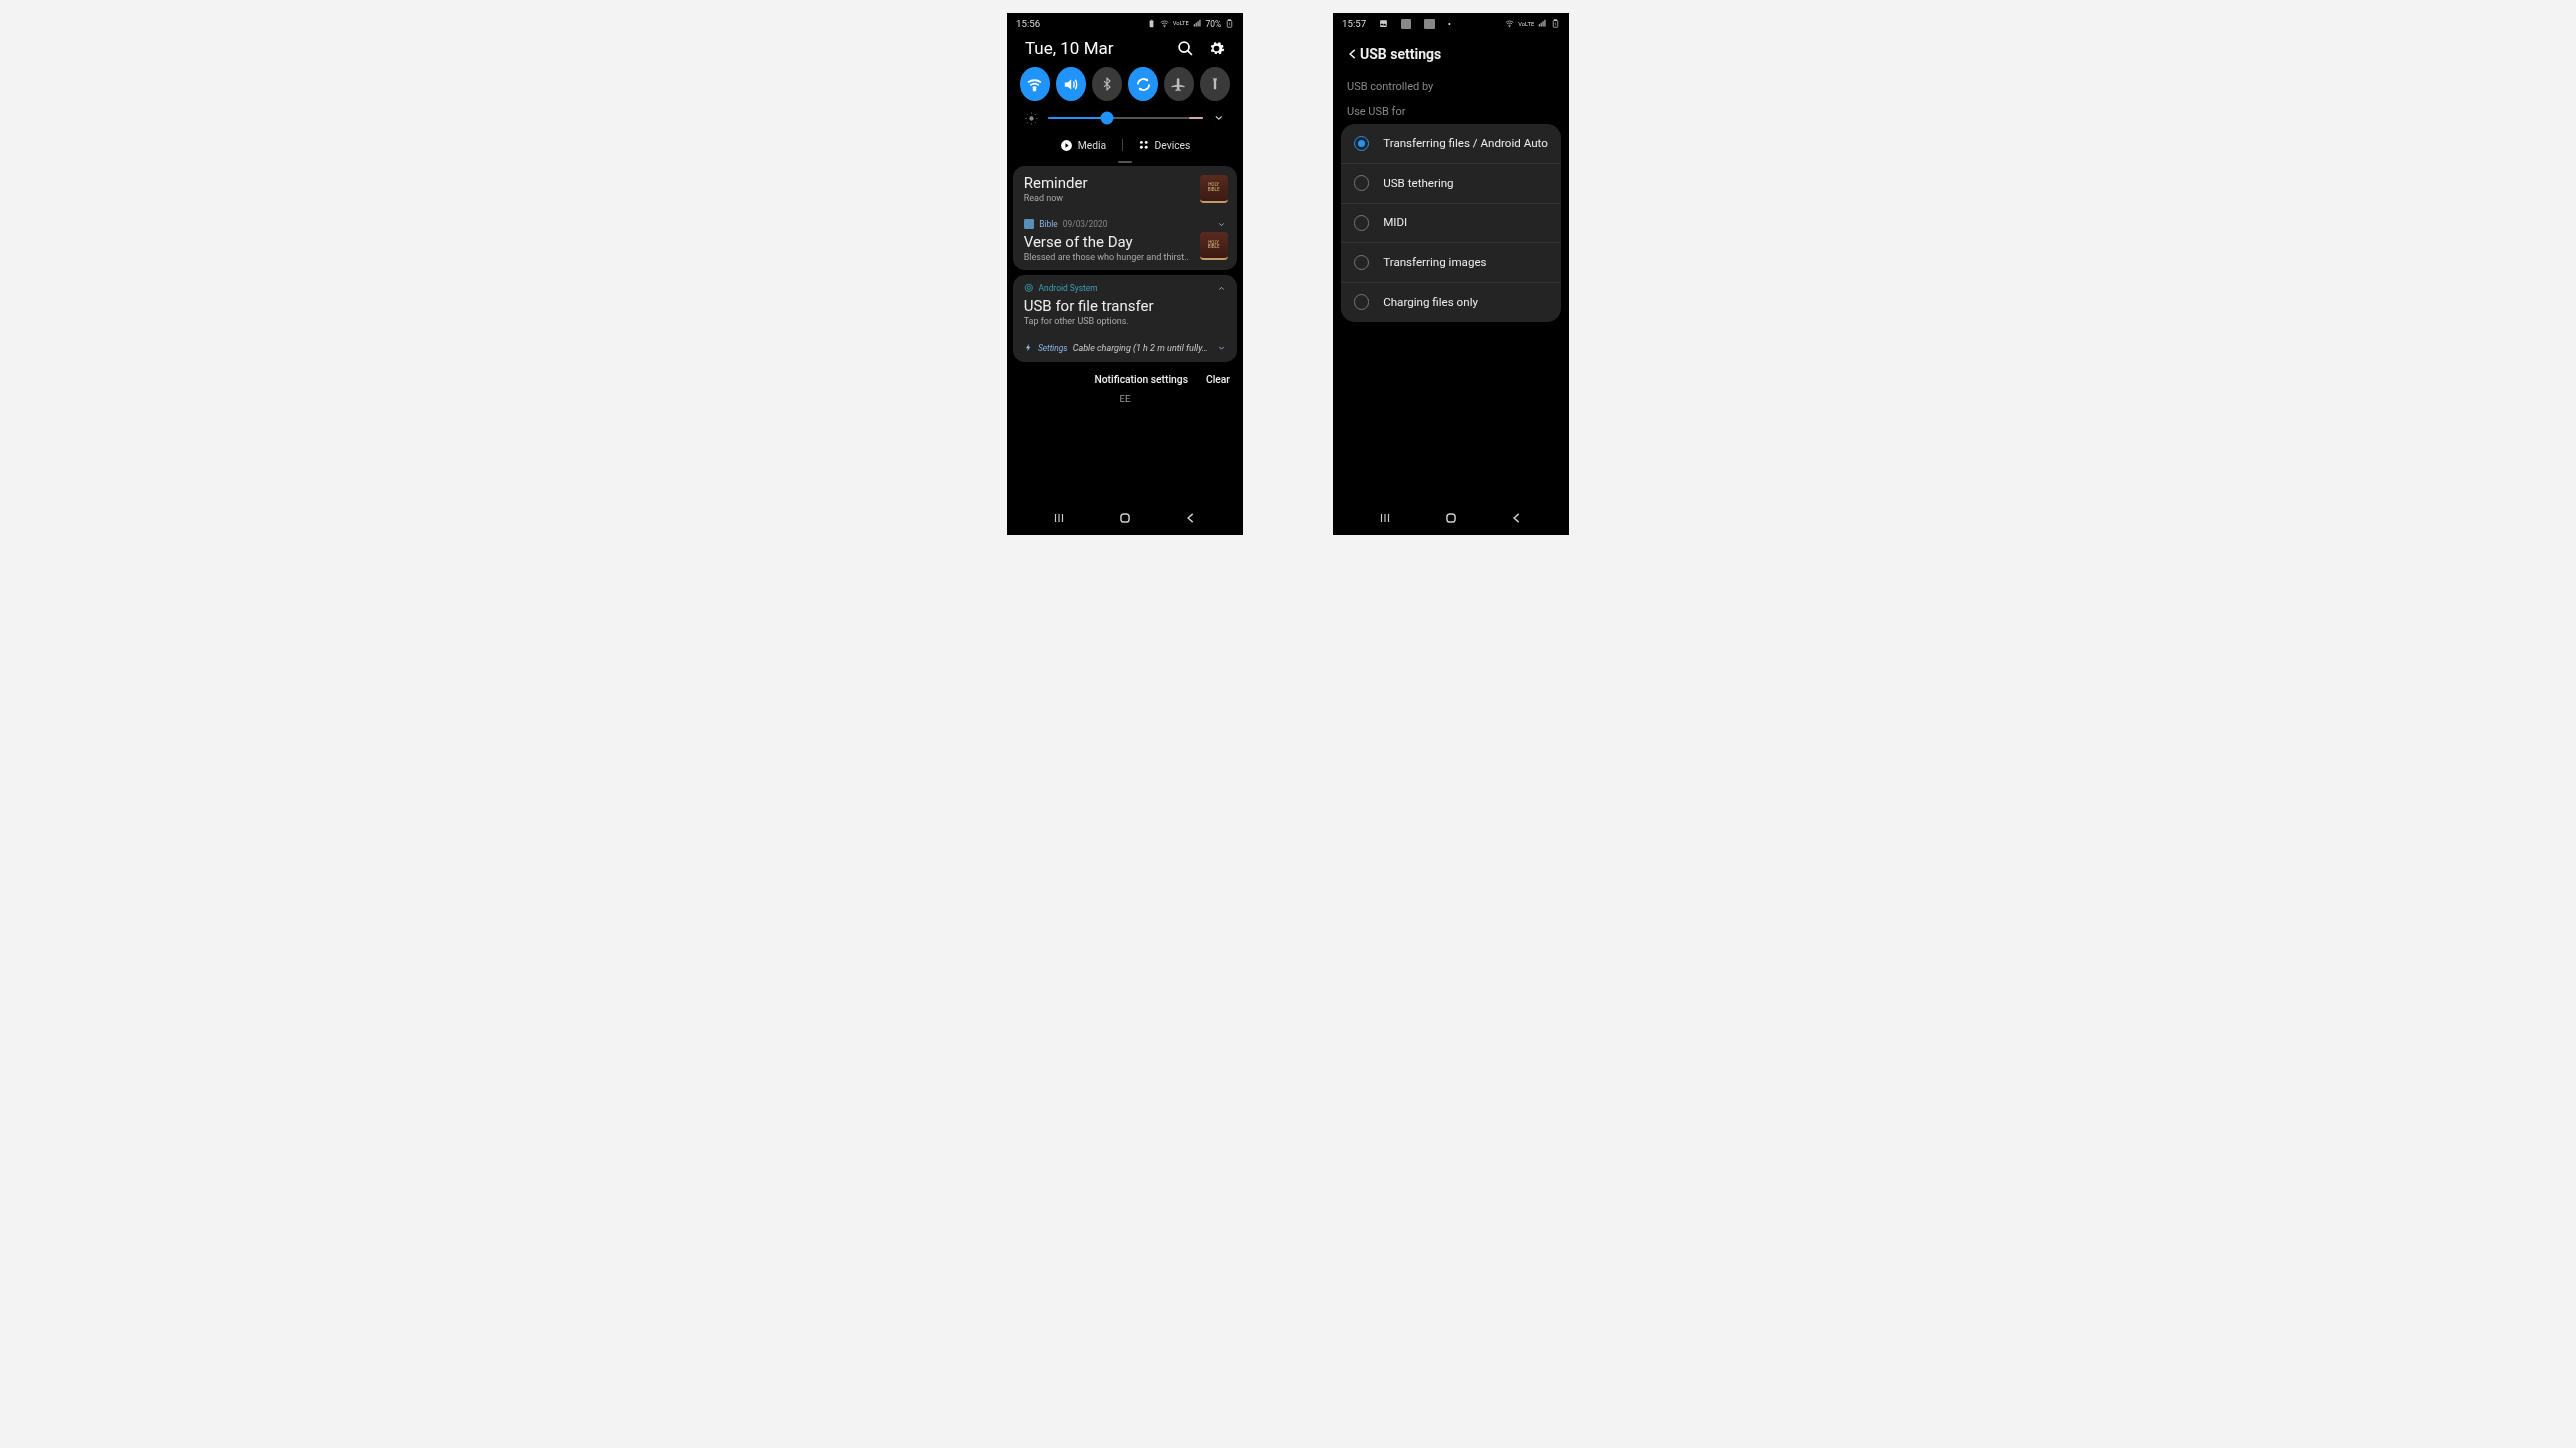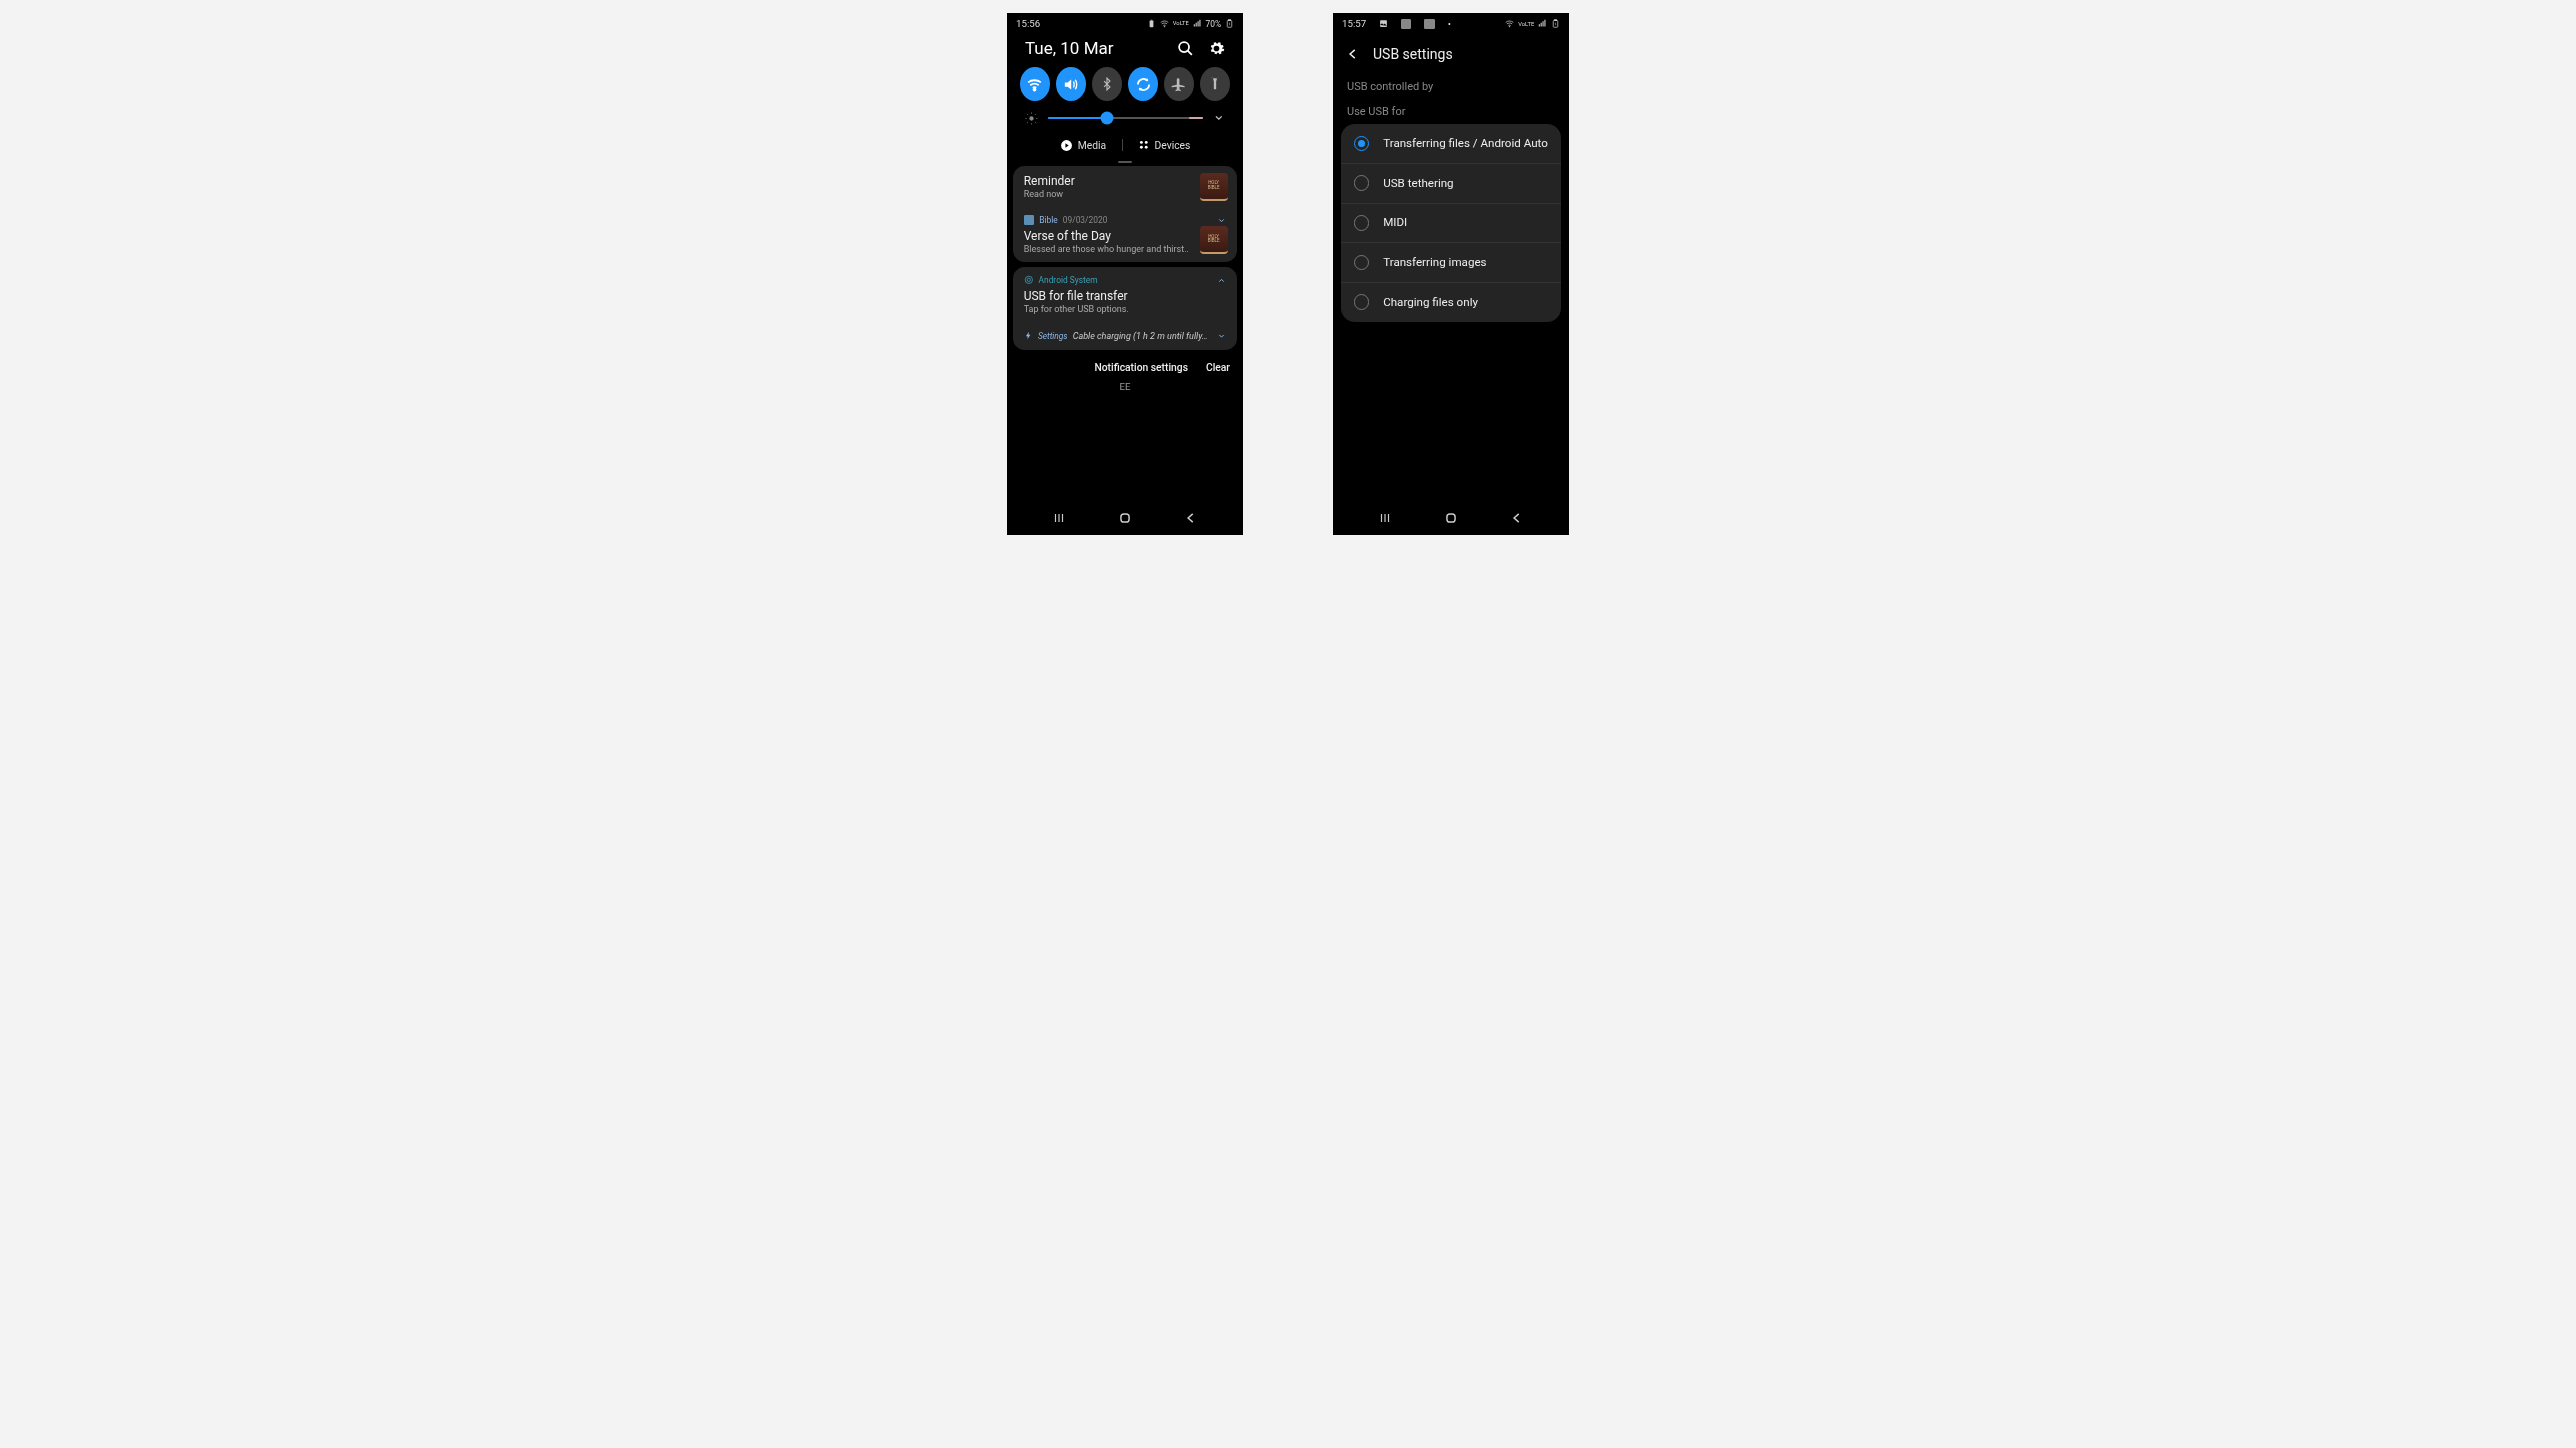--- a/index.html
+++ b/index.html
@@ -78,43 +78,44 @@
   margin: 0 6.4px 2.6px 6.4px;
   background: #242424;
   border-radius: 11.6px;
   padding: 7.7px 10.3px;
   position: relative;
 }
 .notif.flat-top { border-top-left-radius:0; border-top-right-radius:0; margin-top:0; }
 .notif.flat-bottom { border-bottom-left-radius:0; border-bottom-right-radius:0; margin-bottom:0; }
 .notif-app { display:flex; align-items:center; gap:5.2px; font-size:8.4px; color:#8db7e6; margin-bottom:3.9px; }
 .notif-app.teal { color:#39a0b8; }
-.notif-title { font-size:12px; color:#eee; margin-bottom:1.3px; }
+.notif-title { font-size:15px; color:#eee; margin-bottom:1.3px; }
 .notif-body { font-size:9px; color:#aaa; }
 .notif-thumb {
   position:absolute; right:9px; top:50%; transform:translateY(-50%);
   width:28px; height:28px;
   background: linear-gradient(#5a2a20,#3a1a12);
   border-radius:3.9px; border-bottom:2.6px solid #c49a6a;
   display:flex; flex-direction:column; align-items:center; justify-content:center;
   font-size:4.5px; color:#d4b880; line-height:1;
 }
 .notif-chevron { position:absolute; right:10.3px; top:9px; color:#8db7e6; }
 .notif-actions { display:flex; justify-content:flex-end; gap:18px; padding:9px 13px 3.9px; font-size:10.3px; font-weight:500; }
 .carrier { text-align:center; color:#999; font-size:9.7px; padding:2.6px 0; }
 .navbar {
   display:flex; justify-content:space-around; align-items:center;
   padding:11.6px 19.3px 10.3px; color:#bbb;
 }
 .navbar svg { width:14px; height:14px; }
 
 
 .titlebar {
-  display:flex; align-items:center; gap:13px;
+  display:flex; align-items:center; 
   padding: 11.6px 13px 13px 13px;
+  font-weight: bold;
 }
 .titlebar .back { color:#eee; }
 .titlebar .title { font-size:14px; color:#eee; }
 .section-label { font-size:11px; color:#888; padding: 5.2px 14px 6.4px; }
 .group {
   margin: 0 7.7px 9px 7.7px;
   background: #242424;
   border-radius: 14px;
   overflow:hidden;
 }

